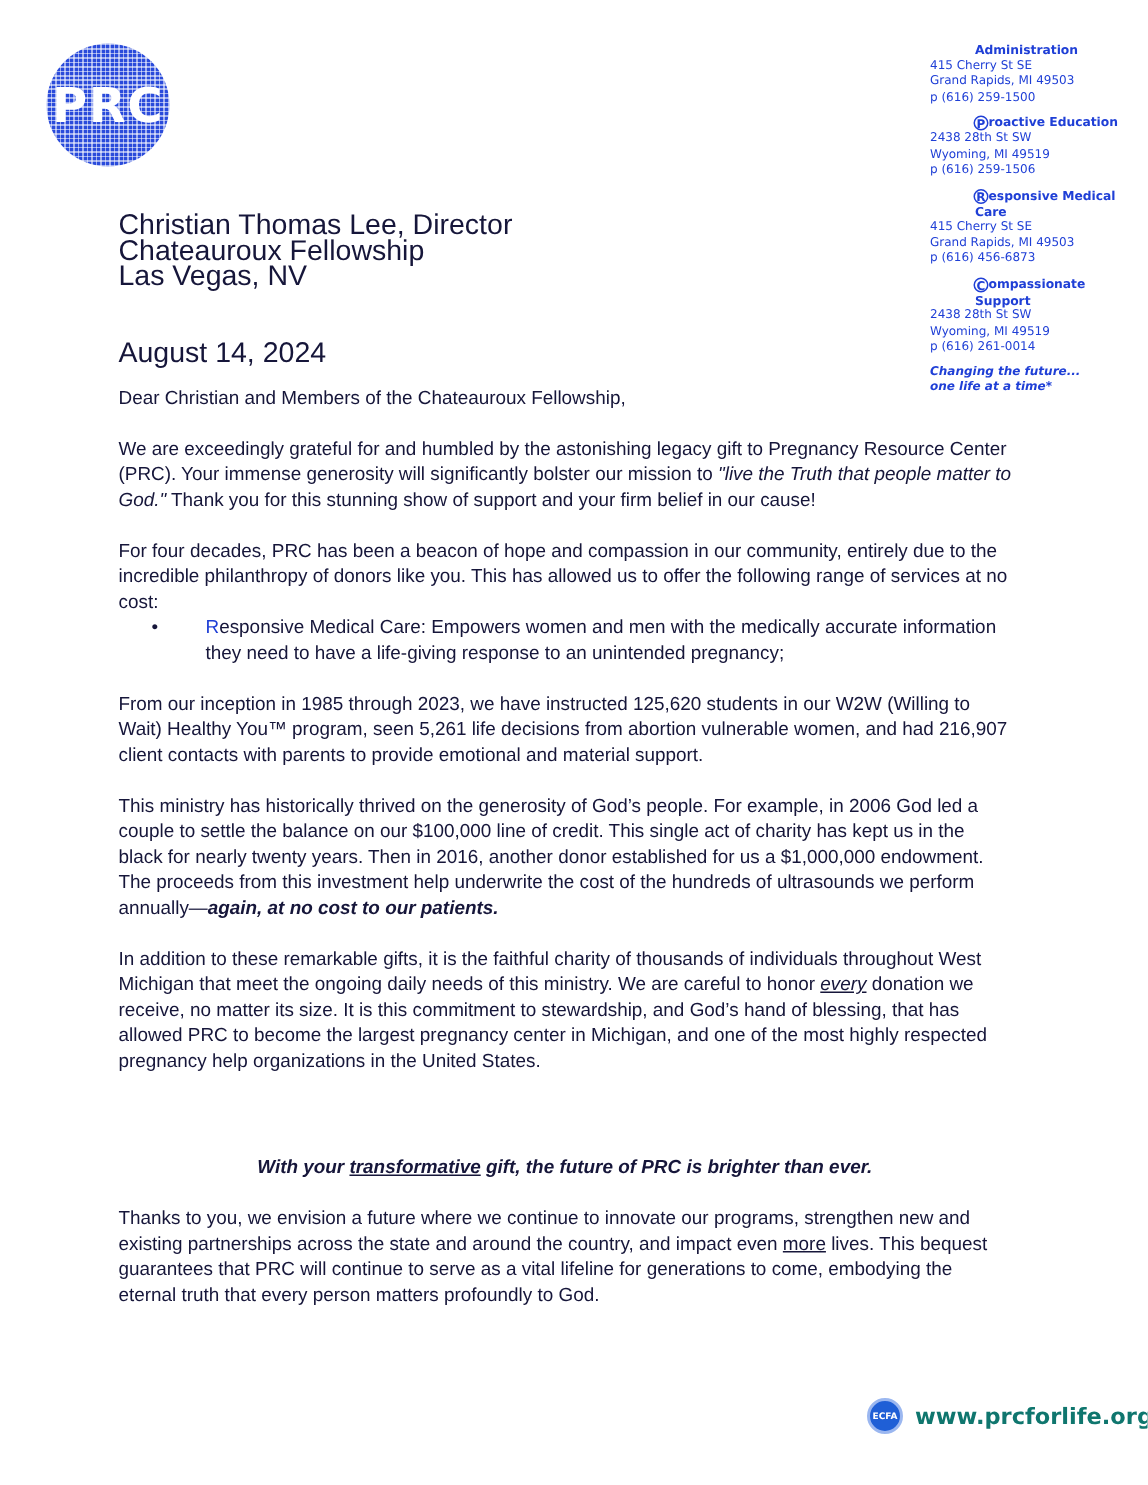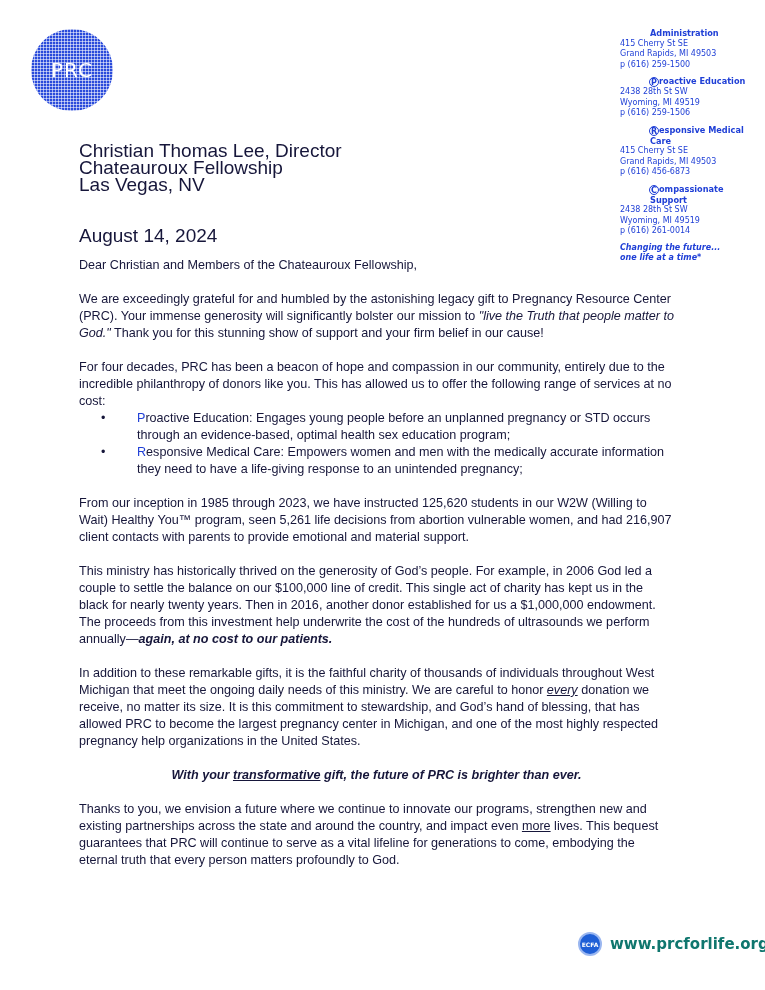--- a/index.html
+++ b/index.html
@@ -4,40 +4,40 @@
 <style>
   html, body { margin: 0; padding: 0; background: #ffffff; }
   body { width: 765px; height: 990px; position: relative; overflow: hidden;
          font-family: "Liberation Sans", sans-serif; color: #1a1a40; }
   .logo { position: absolute; left: 31px; top: 29px; width: 82px; height: 82px; border-radius: 50%;
           background-color: #2a4bdb;
           background-image:
             repeating-linear-gradient(0deg, rgba(255,255,255,0.55) 0 1px, transparent 1px 3px),
             repeating-linear-gradient(90deg, rgba(255,255,255,0.55) 0 1px, transparent 1px 3px);
           display: flex; align-items: center; justify-content: center; }
-  .logo-text { color: #ffffff; font-weight: normal; font-size: 20px; letter-spacing: 1px;
+  .logo-text { color: #ffffff; font-weight: bold; font-size: 32px; letter-spacing: 1px;
                font-family: "DejaVu Sans", sans-serif; }
   .side { position: absolute; left: 620px; top: 28px; width: 140px; color: #1f3fd6;
           font-family: "DejaVu Sans", sans-serif; font-size: 8px; line-height: 10.5px; }
   .side .block { margin-bottom: 6px; }
   .side .title { font-weight: bold; font-size: 8.2px; margin-left: 30px; }
   .side .circ { display: inline-block; width: 10px; height: 10px; border: 1px solid #1f3fd6; border-radius: 50%;
                 font-size: 8px; line-height: 10px; text-align: center; font-weight: bold; margin-right: 0px;
                 box-sizing: border-box; vertical-align: -1px; margin-left: -1px; }
   .side .tagline { font-style: italic; font-weight: bold; margin-top: 6px; }
   .letter { position: absolute; left: 79px; top: 142px; width: 595px;
             font-family: "Liberation Sans", sans-serif; font-size: 12.6px; line-height: 17px; color: #16163a; }
   .p { margin: 0; }
   .gap { height: 17px; }
   .addr-line { font-size: 19px; }
   ul.services { margin: 0; padding-left: 52px; list-style: none; }
   ul.services li { position: relative; padding-left: 6px; }
   ul.services li::before { content: "\2022"; position: absolute; left: -30px; top: 0; color: #16163a; }
   .cap { color: #1f3fd6; }
-  .center { text-align: center; font-style: italic; font-weight: bold; }
+  .center { text-align: center; font-style: italic; font-weight: bold; margin-top: 37px; }
   .footer { position: absolute; left: 578px; top: 932px; display: flex; align-items: center; gap: 8px; }
   .ecfa { width: 24px; height: 24px; border-radius: 50%; background: #1f5fd6; border: 2px solid #9bb7f0;
           box-sizing: border-box; color: #fff; font-size: 6px; font-weight: bold; display: flex;
           align-items: center; justify-content: center; font-family: "DejaVu Sans", sans-serif; }
   .url { color: #0f766e; font-weight: bold; font-size: 15px; font-family: "DejaVu Sans", sans-serif; }
   u { }
 </style>
 </head>
 <body>
 
@@ -83,21 +83,20 @@
   <div class="gap"></div>
     <div class="gap"></div>
   <div class="addr-line">August 14, 2024</div>
   <div style="height:13px"></div>
   <p class="p">Dear Christian and Members of the Chateauroux Fellowship,</p>
   <div class="gap"></div>
   <p class="p"><span>We are exceedingly grateful for and humbled by the astonishing legacy gift to Pregnancy Resource Center (PRC). Your immense generosity will significantly bolster our mission to </span><i>"live the Truth that people matter to God."</i><span> Thank you for this stunning show of support and your firm belief in our cause!</span></p>
   <div class="gap"></div>
   <p class="p">For four decades, PRC has been a beacon of hope and compassion in our community, entirely due to the incredible philanthropy of donors like you. This has allowed us to offer the following range of services at no cost:</p>
   <ul class="services">
-    <li><span class="cap">P</span><span>roactive Education: Engages young people before an unplanned pregnancy or STD occurs through an evidence-based, optimal health sex education program;</span></li>
     <li><span class="cap">R</span><span>esponsive Medical Care: Empowers women and men with the medically accurate information they need to have a life-giving response to an unintended pregnancy;</span></li>
   </ul>
   <div class="gap"></div>
   <p class="p">From our inception in 1985 through 2023, we have instructed 125,620 students in our W2W (Willing to Wait) Healthy You™ program, seen 5,261 life decisions from abortion vulnerable women, and had 216,907 client contacts with parents to provide emotional and material support.</p>
   <div class="gap"></div>
   <p class="p"><span>This ministry has historically thrived on the generosity of God’s people. For example, in 2006 God led a couple to settle the balance on our $100,000 line of credit. This single act of charity has kept us in the black for nearly twenty years. Then in 2016, another donor established for us a $1,000,000 endowment. The proceeds from this investment help underwrite the cost of the hundreds of ultrasounds we perform annually—</span><b><i>again, at no cost to our patients.</i></b></p>
   <div class="gap"></div>
   <p class="p"><span>In addition to these remarkable gifts, it is the faithful charity of thousands of individuals throughout West Michigan that meet the ongoing daily needs of this ministry. We are careful to honor </span><i><u>every</u></i><span> donation we receive, no matter its size. It is this commitment to stewardship, and God’s hand of blessing, that has allowed PRC to become the largest pregnancy center in Michigan, and one of the most highly respected pregnancy help organizations in the United States.</span></p>
   <div class="gap"></div>
   <p class="p center"><span>With your </span><u>transformative</u><span> gift, the future of PRC is brighter than ever.</span></p>

